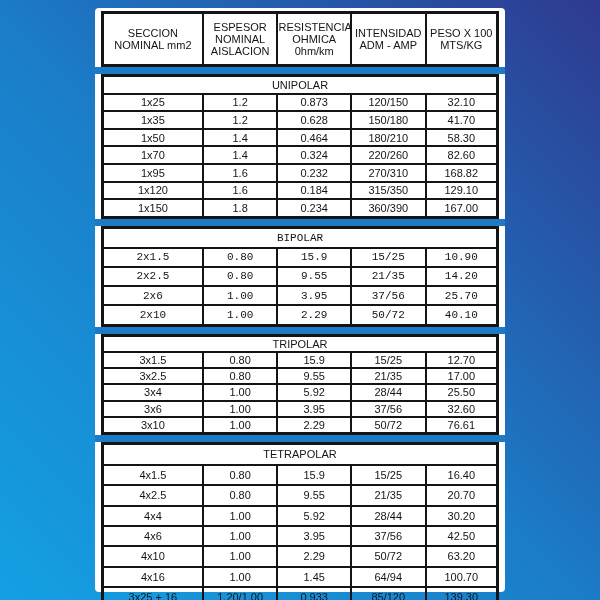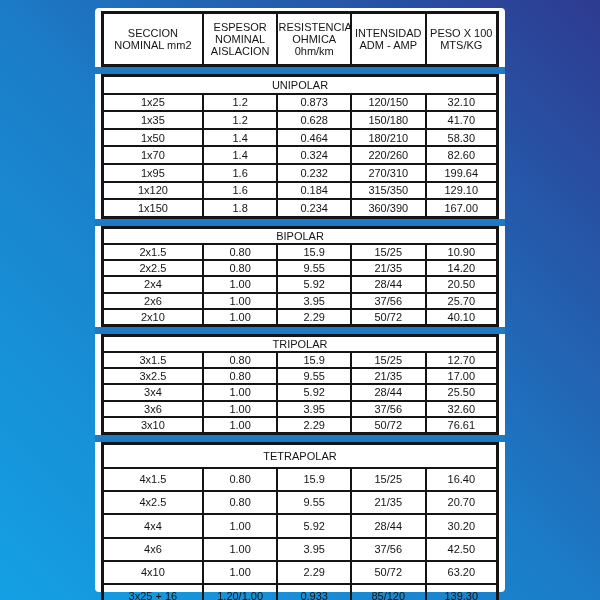--- a/index.html
+++ b/index.html
@@ -17,21 +17,21 @@
   table{border-collapse:collapse;width:100%;table-layout:fixed;flex:none;}
   .block{border:3px solid #141414;}
   th,td{
     border:2px solid #141414;padding:0;text-align:center;vertical-align:middle;
     color:#141414;font-size:11px;line-height:1.12;font-weight:normal;
     overflow:hidden;white-space:nowrap;
   }
   .hdr-line{display:block;}
   .header-block{height:56px;}
   .sec-0{height:145px;}
-  .sec-1{height:101px;}
+  .sec-1{height:101px;font-family:Liberation Mono, monospace;}
   .sec-2{height:101px;}
   .sec-3{height:168px;}
   .title-cell{font-size:11px;}
 </style>
 </head>
 <body>
 
 <div class="panel">
   <table class="block header-block">
     <colgroup>
@@ -108,21 +108,21 @@
           <td>1.4</td>
           <td>0.324</td>
           <td>220/260</td>
           <td>82.60</td>
         </tr>
         <tr>
           <td>1x95</td>
           <td>1.6</td>
           <td>0.232</td>
           <td>270/310</td>
-          <td>199.64</td>
+          <td>168.82</td>
         </tr>
         <tr>
           <td>1x120</td>
           <td>1.6</td>
           <td>0.184</td>
           <td>315/350</td>
           <td>129.10</td>
         </tr>
         <tr>
           <td>1x150</td>
@@ -154,27 +154,20 @@
           <td>10.90</td>
         </tr>
         <tr>
           <td>2x2.5</td>
           <td>0.80</td>
           <td>9.55</td>
           <td>21/35</td>
           <td>14.20</td>
         </tr>
         <tr>
-          <td>2x4</td>
-          <td>1.00</td>
-          <td>5.92</td>
-          <td>28/44</td>
-          <td>20.50</td>
-        </tr>
-        <tr>
           <td>2x6</td>
           <td>1.00</td>
           <td>3.95</td>
           <td>37/56</td>
           <td>25.70</td>
         </tr>
         <tr>
           <td>2x10</td>
           <td>1.00</td>
           <td>2.29</td>
@@ -273,20 +266,27 @@
           <td>3.95</td>
           <td>37/56</td>
           <td>42.50</td>
         </tr>
         <tr>
           <td>4x10</td>
           <td>1.00</td>
           <td>2.29</td>
           <td>50/72</td>
           <td>63.20</td>
+        </tr>
+        <tr>
+          <td>4x16</td>
+          <td>1.00</td>
+          <td>1.45</td>
+          <td>64/94</td>
+          <td>100.70</td>
         </tr>
         <tr>
           <td>3x25 + 16</td>
           <td>1.20/1.00</td>
           <td>0.933</td>
           <td>85/120</td>
           <td>139.30</td>
         </tr>
       </tbody>
     </table>

